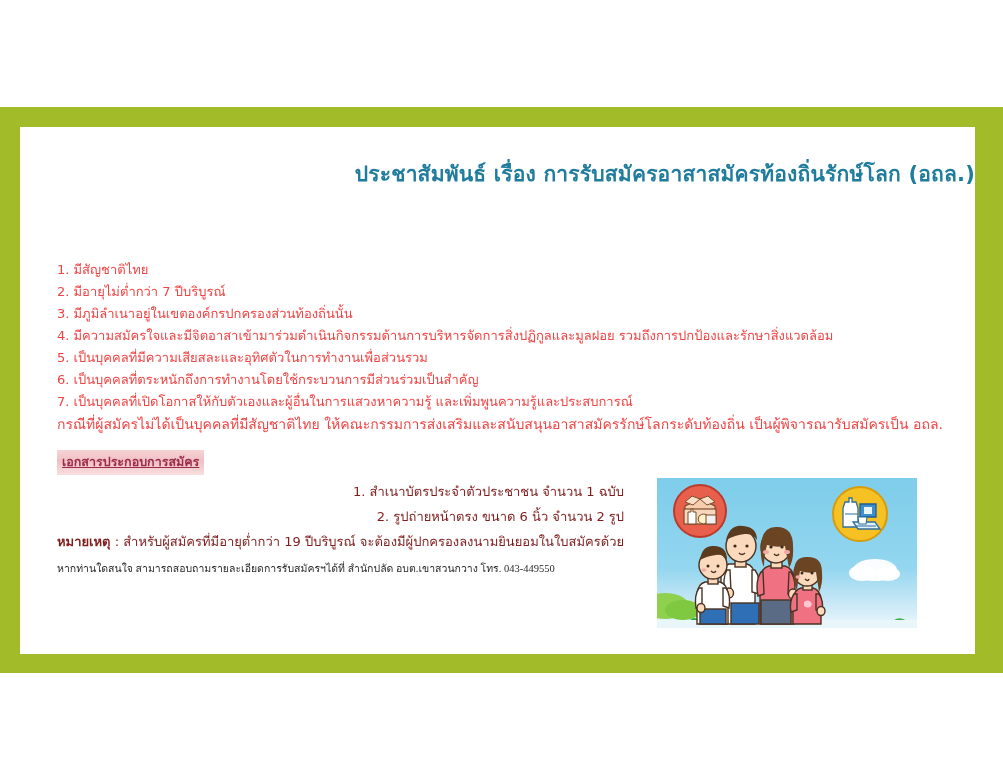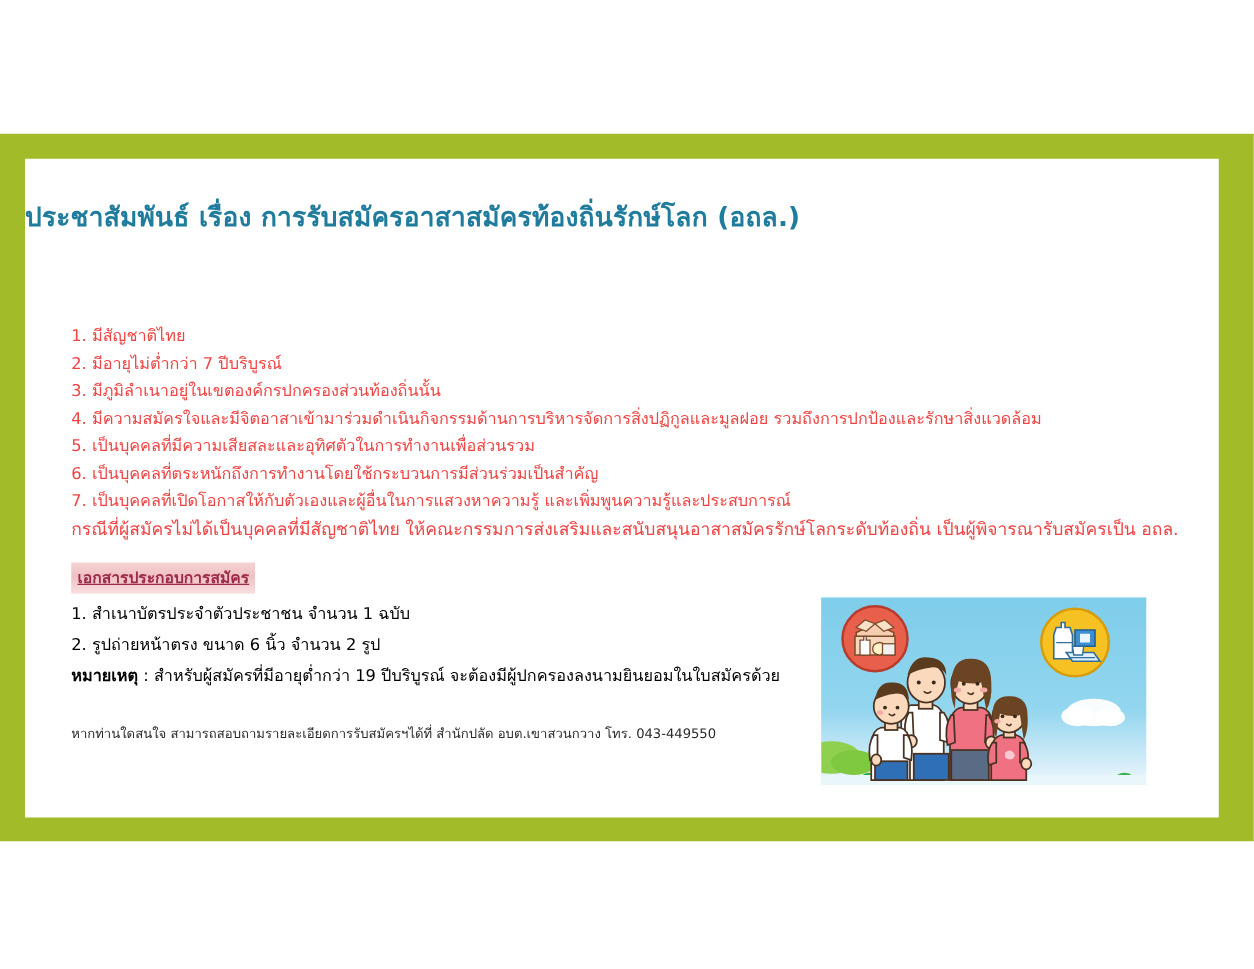--- a/index.html
+++ b/index.html
@@ -28,21 +28,21 @@
     height: 527px;
     background: #ffffff;
   }
 
   
   #poster-title {
     position: absolute;
     left: 0;
     top: 30px;
     width: 955px;
-    text-align: left;
+    text-align: right;
     font-size: 21px;
     font-weight: bold;
     color: #1f7c9c;
     letter-spacing: .2px;
     white-space: nowrap;
   }
 
   
   .body-col {
     position: absolute;
@@ -77,22 +77,23 @@
     white-space: nowrap;
   }
 
   .list-line.note {
     font-size: 14px;
   }
 
   .pink-line {
     font-size: 13px;
     line-height: 25px;
-    color: #000000;
-    white-space: nowrap;
+    color: #7f1d1d;
+    white-space: nowrap;
+    text-align: right;
   }
   .pink-line b { font-weight: bold; }
 
   .footer-line {
     font-size: 10.5px;
     line-height: 16px;
     color: #2a2a2a;
     white-space: nowrap;
   }
 
@@ -131,21 +132,21 @@
     <div class="body-col" style="top:323px;">
       <span class="hl-heading-pink">เอกสารประกอบการสมัคร</span>
     </div>
 
     <div class="body-col" style="top:352px;">
       <div class="pink-line">1. สำเนาบัตรประจำตัวประชาชน  จำนวน  1  ฉบับ</div>
       <div class="pink-line">2. รูปถ่ายหน้าตรง  ขนาด  6  นิ้ว   จำนวน  2  รูป</div>
       <div class="pink-line"><b>หมายเหตุ</b><span> :  สำหรับผู้สมัครที่มีอายุต่ำกว่า  19  ปีบริบูรณ์  จะต้องมีผู้ปกครองลงนามยินยอมในใบสมัครด้วย</span></div>
     </div>
 
-    <div class="body-col" style="top:452px;">
+    <div class="body-col" style="top:434px;font-family:Liberation Serif, serif;">
       <div class="footer-line">หากท่านใดสนใจ  สามารถสอบถามรายละเอียดการรับสมัครฯได้ที่  สำนักปลัด อบต.เขาสวนกวาง โทร. 043-449550</div>
     </div>
 
     <div id="illustration">
       <svg width="260" height="150" viewBox="0 0 260 150" xmlns="http://www.w3.org/2000/svg">
 
         <defs>
           <linearGradient id="skyg" x1="0" y1="0" x2="0" y2="1">
             <stop offset="0%" stop-color="#7ecdea"></stop>
             <stop offset="60%" stop-color="#93d6ef"></stop>

